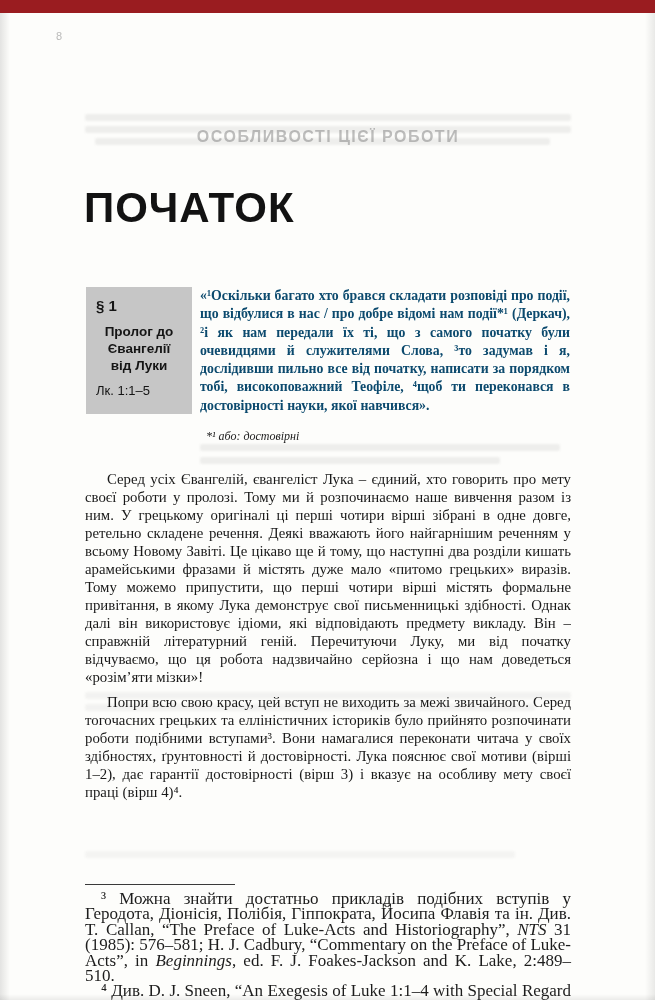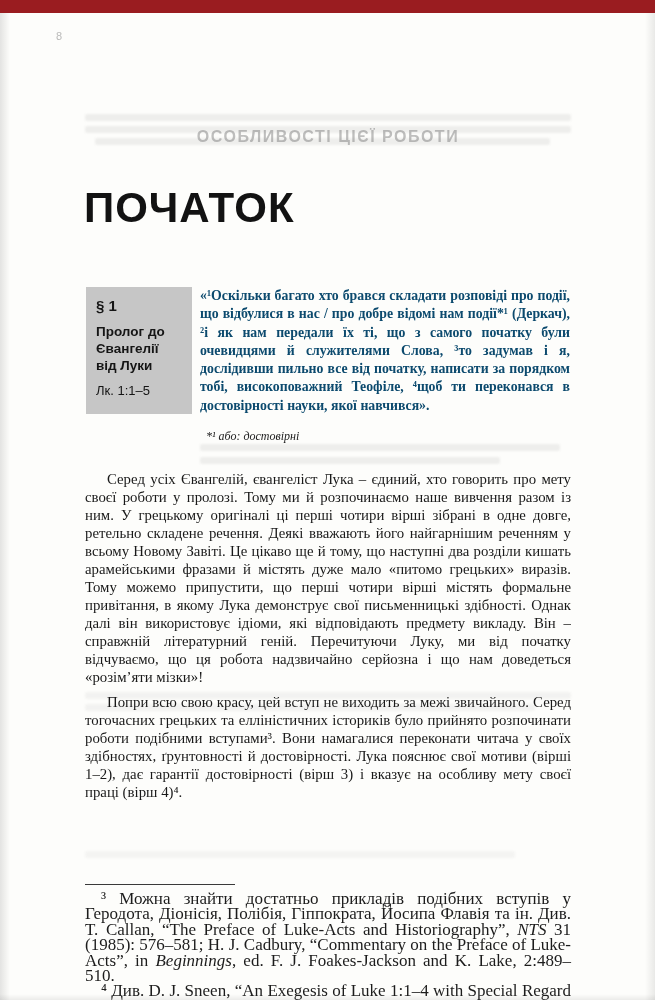--- a/index.html
+++ b/index.html
@@ -63,21 +63,21 @@
 
   .section-box {
     position: absolute; left: 86px; top: 287px;
     width: 106px; min-height: 127px; box-sizing: border-box;
     background: #c6c6c6;
     padding: 10px 10px 12px 10px;
     font-family: "Liberation Sans", sans-serif;
     color: #151515;
   }
   .section-number { font-weight: 700; font-size: 15px; margin-bottom: 9px; }
-  .section-box-title { font-weight: 700; font-size: 13.5px; line-height: 17px; margin-bottom: 9px; }
+  .section-box-title { font-weight: 700; font-size: 13.5px; line-height: 17px; margin-bottom: 9px; text-align: center; }
   .section-reference { font-size: 13px; }
 
   .scripture-quote {
     position: absolute; left: 200px; top: 287px; width: 370px;
     font-weight: 700; font-size: 13.8px; line-height: 18.3px;
     text-align: justify; color: #0c4a6e;
   }
   .quote-note {
     position: absolute; left: 206px; top: 429px;
     font-style: italic; font-size: 12px; color: #222;

